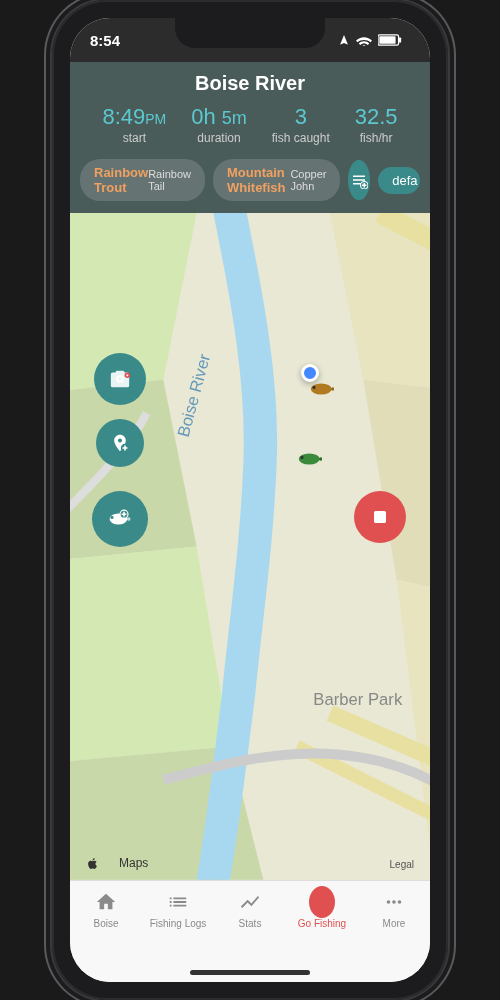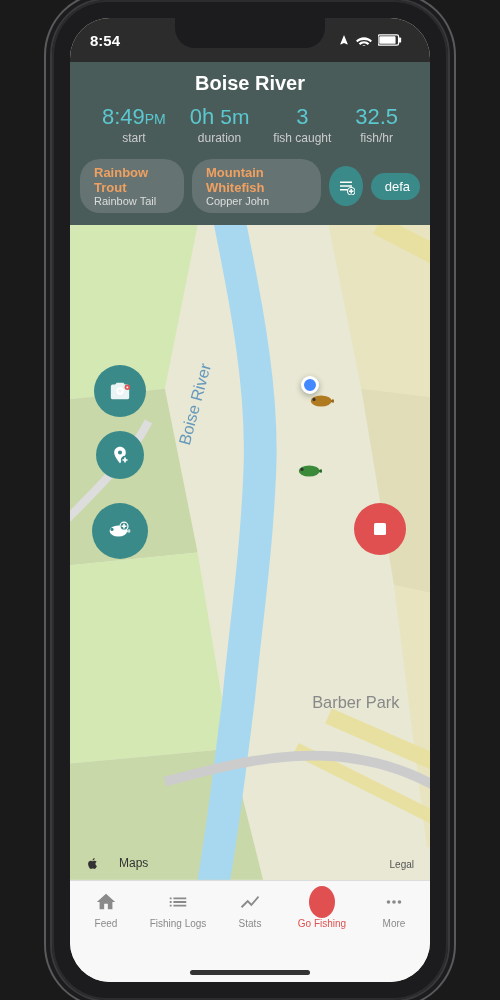--- a/index.html
+++ b/index.html
@@ -114,42 +114,43 @@
       color: #5bc8d0;
       font-size: 22px;
       font-weight: 500;
       line-height: 1.1;
     }
     .stat-value .unit {
       font-size: 14px;
       vertical-align: baseline;
     }
     .stat-value .sub {
-      font-size: 21px;
+      font-size: 18px;
     }
     .stat-label {
       color: #ccc;
       font-size: 12px;
       margin-top: 2px;
     }
     
     .chips-row {
       background: #4a5c5a;
       padding: 0 10px 12px;
       display: flex;
       gap: 8px;
       flex-shrink: 0;
       overflow: hidden;
     }
     .fish-chip {
       background: rgba(255,255,255,0.15);
       border-radius: 20px;
       padding: 6px 14px;
       display: flex;
-      flex-direction: column;
+      flex-direction: row;
+      align-items: center;
     }
     .fish-chip .fish-name {
       color: #f0a060;
       font-size: 13px;
       font-weight: 600;
     }
     .fish-chip .lure-name {
       color: #ddd;
       font-size: 11px;
     }
@@ -473,21 +474,21 @@
     </div>
 
     <div class="tab-bar">
 
       <div class="tab-item">
         <div class="tab-icon">
           <svg width="22" height="22" viewBox="0 0 24 24" fill="#8a8a8a">
             <path d="M10 20v-6h4v6h5v-8h3L12 3 2 12h3v8z"></path>
           </svg>
         </div>
-        <span class="tab-label">Feed</span>
+        <span class="tab-label">Boise</span>
       </div>
 
       <div class="tab-item">
         <div class="tab-icon">
           <svg width="22" height="22" viewBox="0 0 24 24" fill="#8a8a8a">
             <path d="M3 13h2v-2H3v2zm0 4h2v-2H3v2zm0-8h2V7H3v2zm4 4h14v-2H7v2zm0 4h14v-2H7v2zM7 7v2h14V7H7z"></path>
           </svg>
         </div>
         <span class="tab-label">Fishing Logs</span>
       </div>

